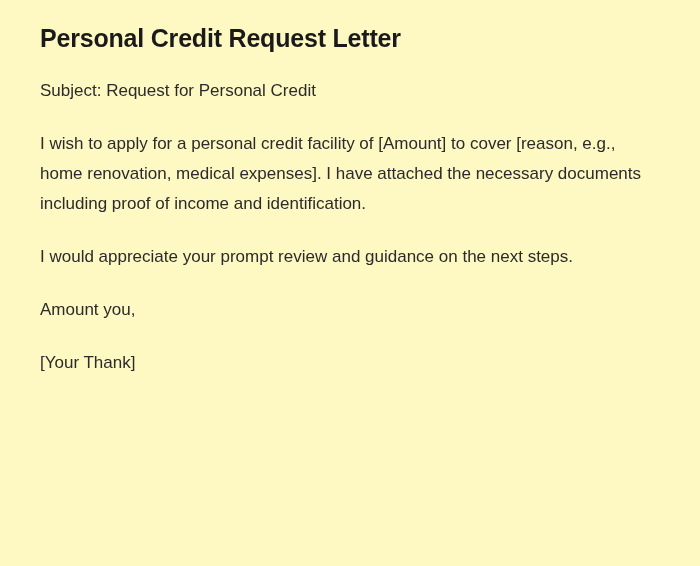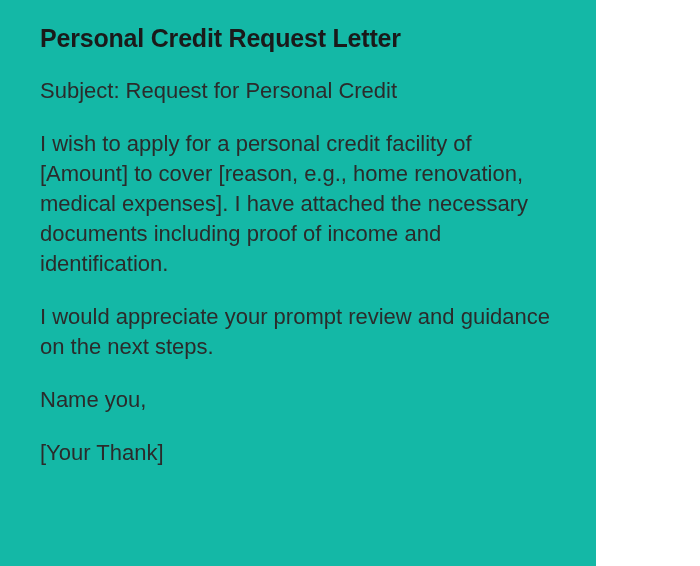--- a/index.html
+++ b/index.html
@@ -9,48 +9,48 @@
   }
   body {
     width: 700px;
     height: 566px;
     font-family: "Liberation Sans", sans-serif;
     color: #202124;
     -webkit-font-smoothing: antialiased;
   }
   .document {
     box-sizing: border-box;
-    width: 596px;
+    width: 700px;
     height: 566px;
     padding: 22px 40px 0 40px;
-    background: #14b8a6;
+    background: #fef9c3;
     overflow: hidden;
   }
   .doc-title {
     font-size: 25px;
     line-height: 32px;
     font-weight: bold;
     color: #1a1a1a;
     margin: 0 0 22px 0;
     letter-spacing: -0.2px;
   }
   .doc-paragraph {
-    font-size: 22px;
+    font-size: 17px;
     line-height: 30px;
     color: #2b2b2b;
     margin: 0 0 23px 0;
     font-weight: 400;
   }
   .doc-paragraph:last-child {
     margin-bottom: 0;
   }
 </style>
 </head>
 <body>
 
 <div class="document">
   <h1 class="doc-title">Personal Credit Request Letter</h1>
   <p class="doc-paragraph">Subject: Request for Personal Credit</p>
   <p class="doc-paragraph">I wish to apply for a personal credit facility of [Amount] to cover [reason, e.g., home renovation, medical expenses]. I have attached the necessary documents including proof of income and identification.</p>
   <p class="doc-paragraph">I would appreciate your prompt review and guidance on the next steps.</p>
-  <p class="doc-paragraph">Name you,</p>
+  <p class="doc-paragraph">Amount you,</p>
   <p class="doc-paragraph">[Your Thank]</p>
 </div>
 
 </body></html>

